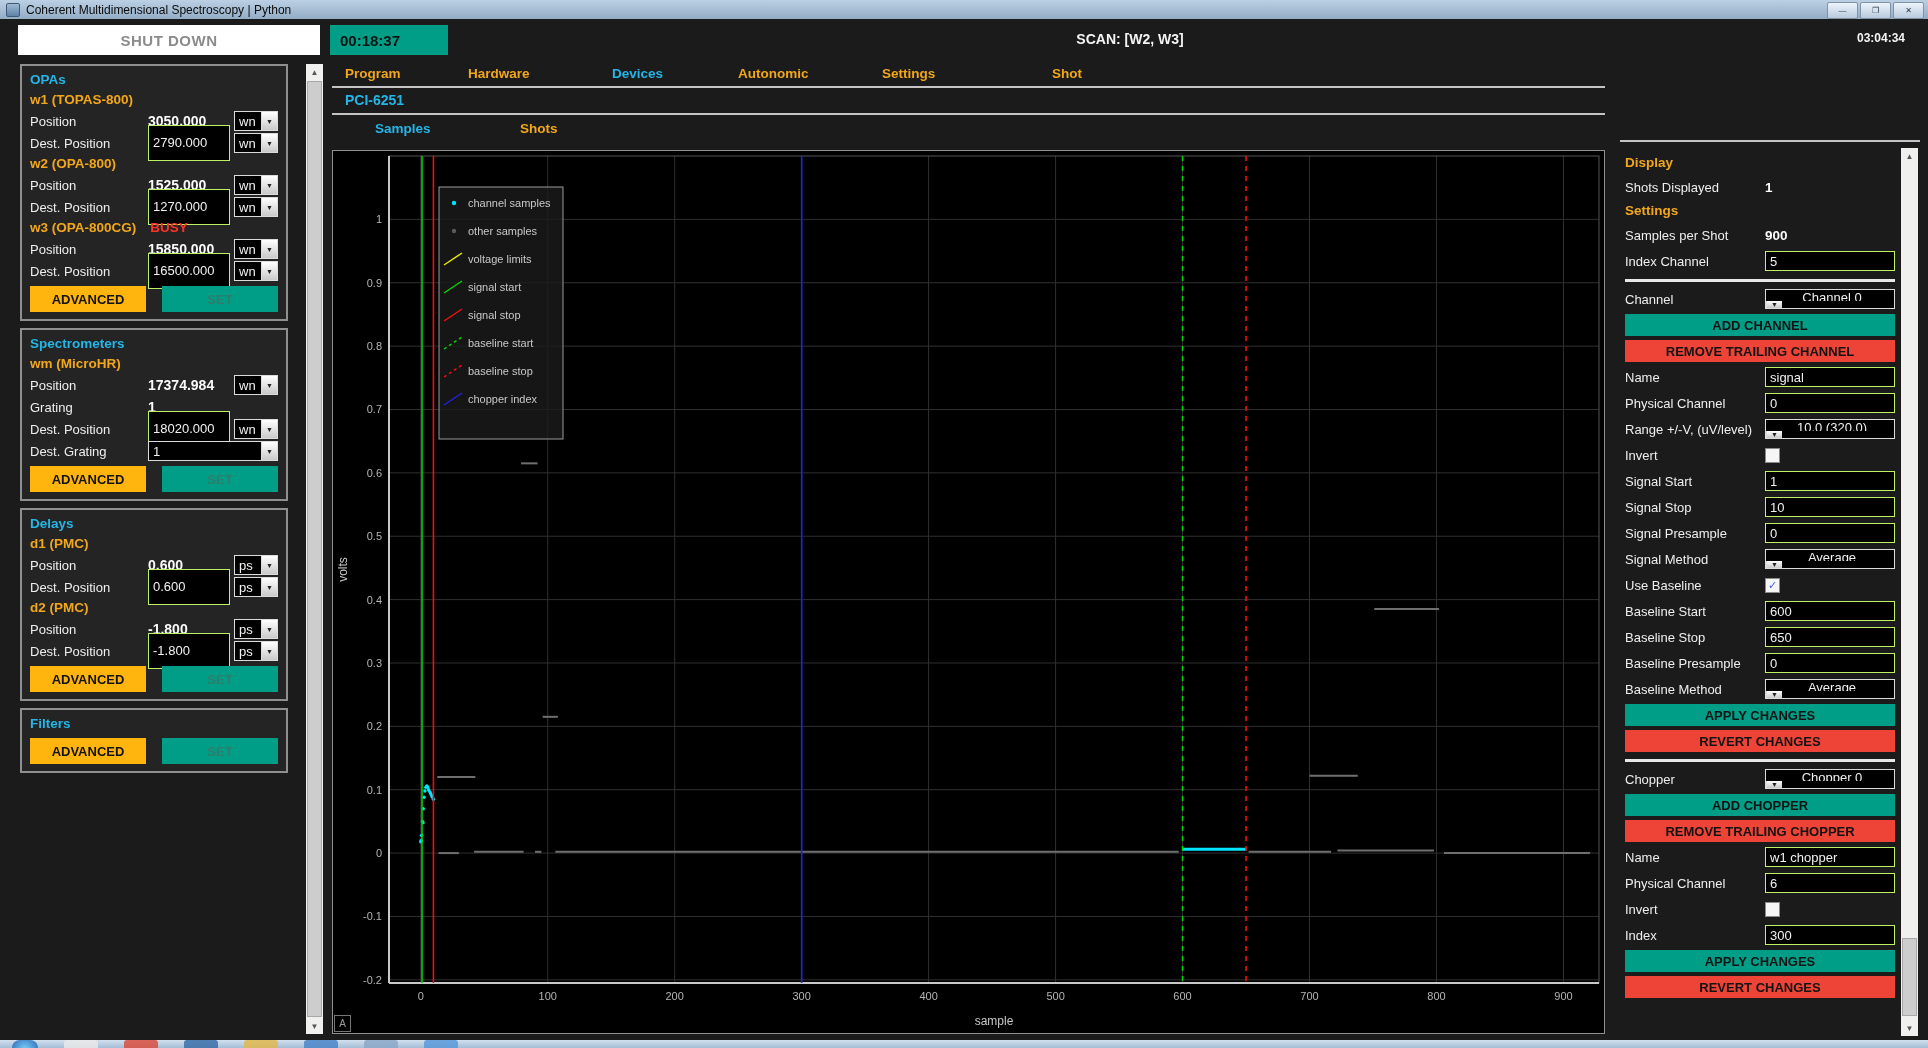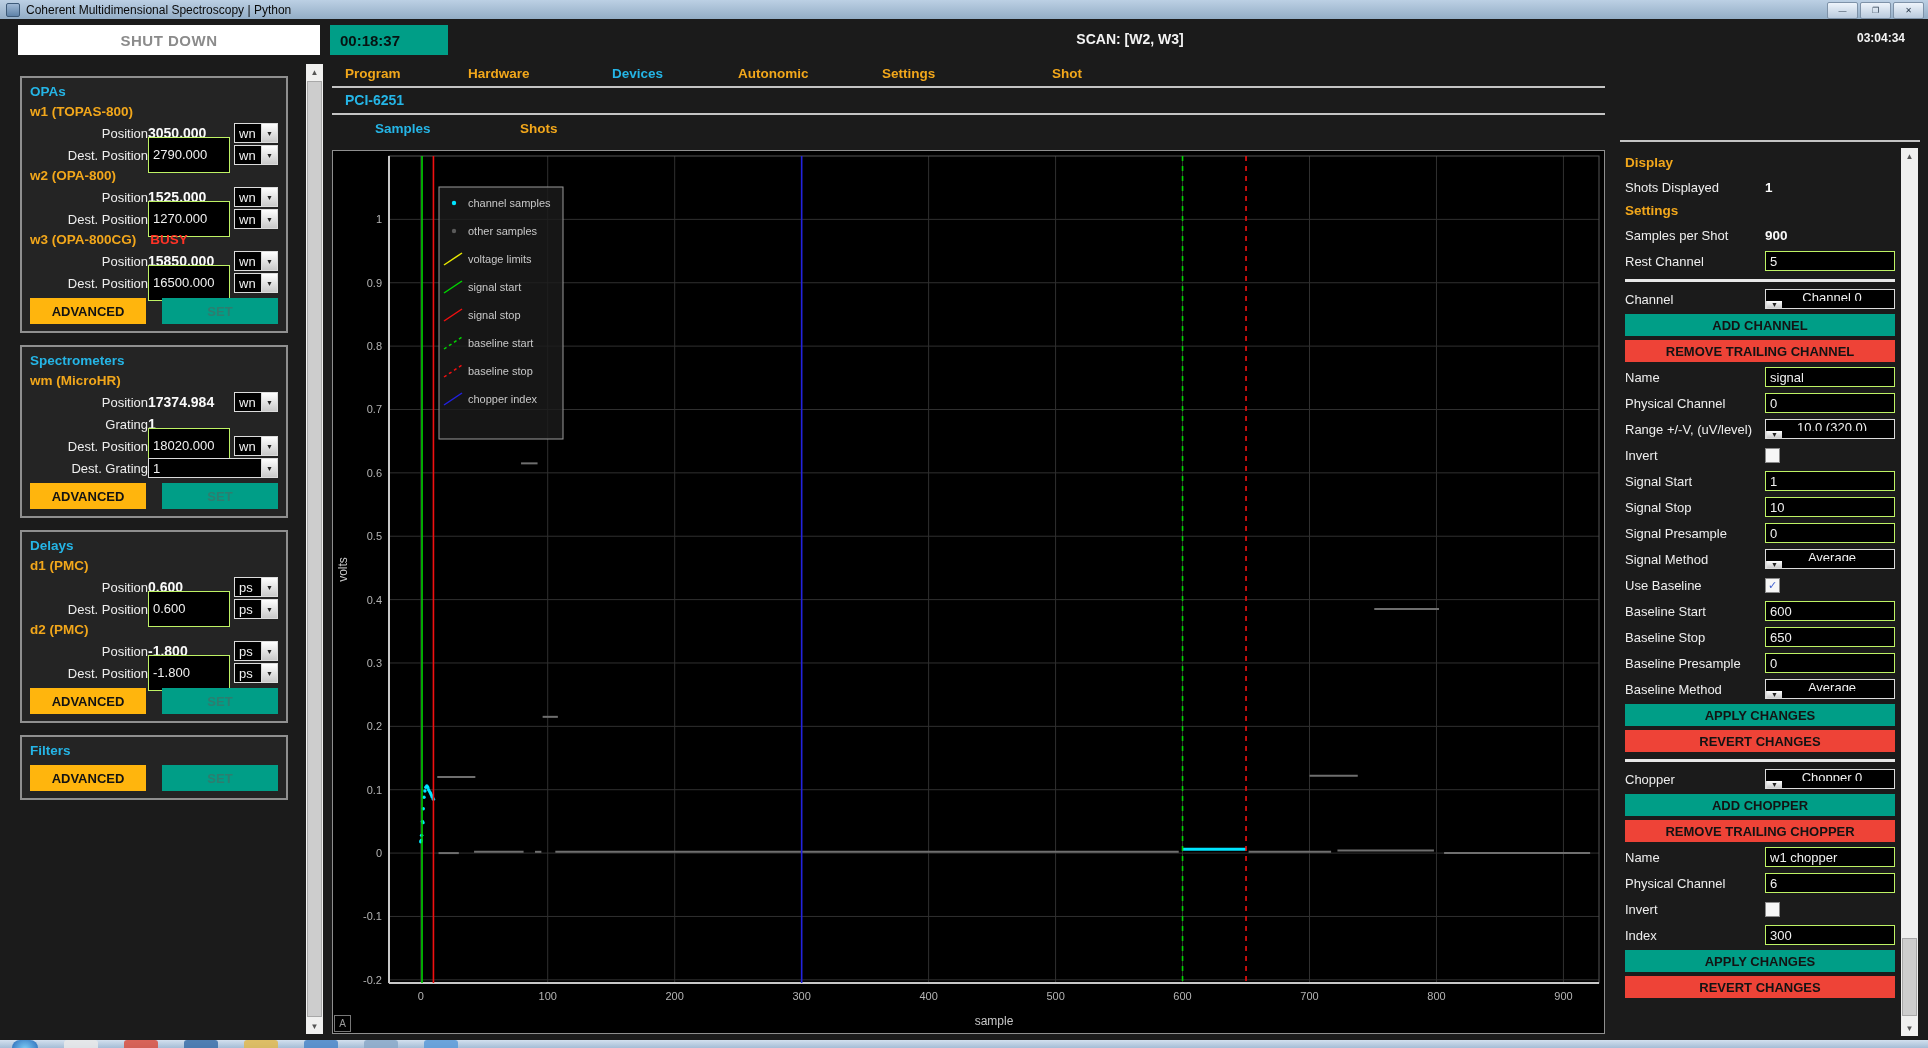--- a/index.html
+++ b/index.html
@@ -22,26 +22,26 @@
   .clock{left:1750px;top:31px;width:155px;color:#f4f4f4;font-weight:bold;font-size:12px;text-align:right;}
   
   .menuitem{position:absolute;top:0;color:#f2a71b;font-weight:bold;font-size:13.5px;cursor:default;}
   .menuitem.on{color:#25b5e6;}
   .hdiv{height:2px;background:#c4c4c4;}
   .devname{left:345px;top:92px;color:#25b5e6;font-weight:bold;font-size:14px;}
   .tab{position:absolute;top:0;font-weight:bold;font-size:13.5px;}
   .tab.on{color:#25b5e6;} .tab.off{color:#f2a71b;}
   
   #sidebar{left:20px;top:64px;width:268px;}
-  .group{border:2px solid #8f8f8f;background:#242424;margin-bottom:7px;padding:4px 0 7px;margin-top:12px;}
+  .group{border:2px solid #8f8f8f;background:#242424;margin-bottom:7px;padding:4px 0 7px;}
   .sg-title{height:20px;line-height:20px;padding-left:8px;color:#25b5e6;font-weight:bold;font-size:13.5px;}
   .sg-sub{height:20px;line-height:20px;padding-left:8px;color:#f2a71b;font-weight:bold;font-size:13.5px;}
   .sg-sub .status{color:#ff3226;margin-left:14px;}
   .sg-row{display:flex;align-items:center;height:22px;padding:0 8px;}
-  .sg-label{width:118px;flex:none;color:#eeeeee;font-size:13px;text-align:right;}
+  .sg-label{width:118px;flex:none;color:#eeeeee;font-size:13px;}
   .sg-val{font-weight:bold;font-size:14px;color:#fafafa;white-space:nowrap;width:82px;flex:none;}
   .tinput{background:#000;border:1px solid #bef264;color:#f0f0f0;font-size:13px;height:18px;
     line-height:18px;padding:8px 4px;box-sizing:content-box;}
   .sg-input{width:72px;flex:none;}
   .sel{display:flex;align-items:center;background:#000;border:1px solid #dcdcdc;height:20px;box-sizing:border-box;}
   .sel-t{flex:1;color:#f0f0f0;font-size:13px;padding-left:4px;overflow:hidden;white-space:nowrap;}
   .sel-a{width:15px;align-self:stretch;background:linear-gradient(#ffffff,#c9c9c9);border-left:1px solid #dcdcdc;
     color:#222;font-size:7px;display:flex;align-items:center;justify-content:center;}
   .sg-unit{width:44px;flex:none;margin-left:auto;}
   .sg-selwide{flex:1;margin-left:0;}
@@ -378,21 +378,21 @@
     <div class="rp-row">
       <span class="rp-label">Shots Displayed</span>
       <span class="rp-val">1</span>
     </div>
     <div class="rp-h">Settings</div>
     <div class="rp-row">
       <span class="rp-label">Samples per Shot</span>
       <span class="rp-val">900</span>
     </div>
     <div class="rp-row">
-      <span class="rp-label">Rest Channel</span>
+      <span class="rp-label">Index Channel</span>
       <span class="rp-ctl">
         <input class="tinput" value="5" style="">
       </span>
     </div>
     <div class="rp-div">
       <div></div>
     </div>
     <div class="rp-row">
       <span class="rp-label">Channel</span>
       <span class="rp-ctl">

